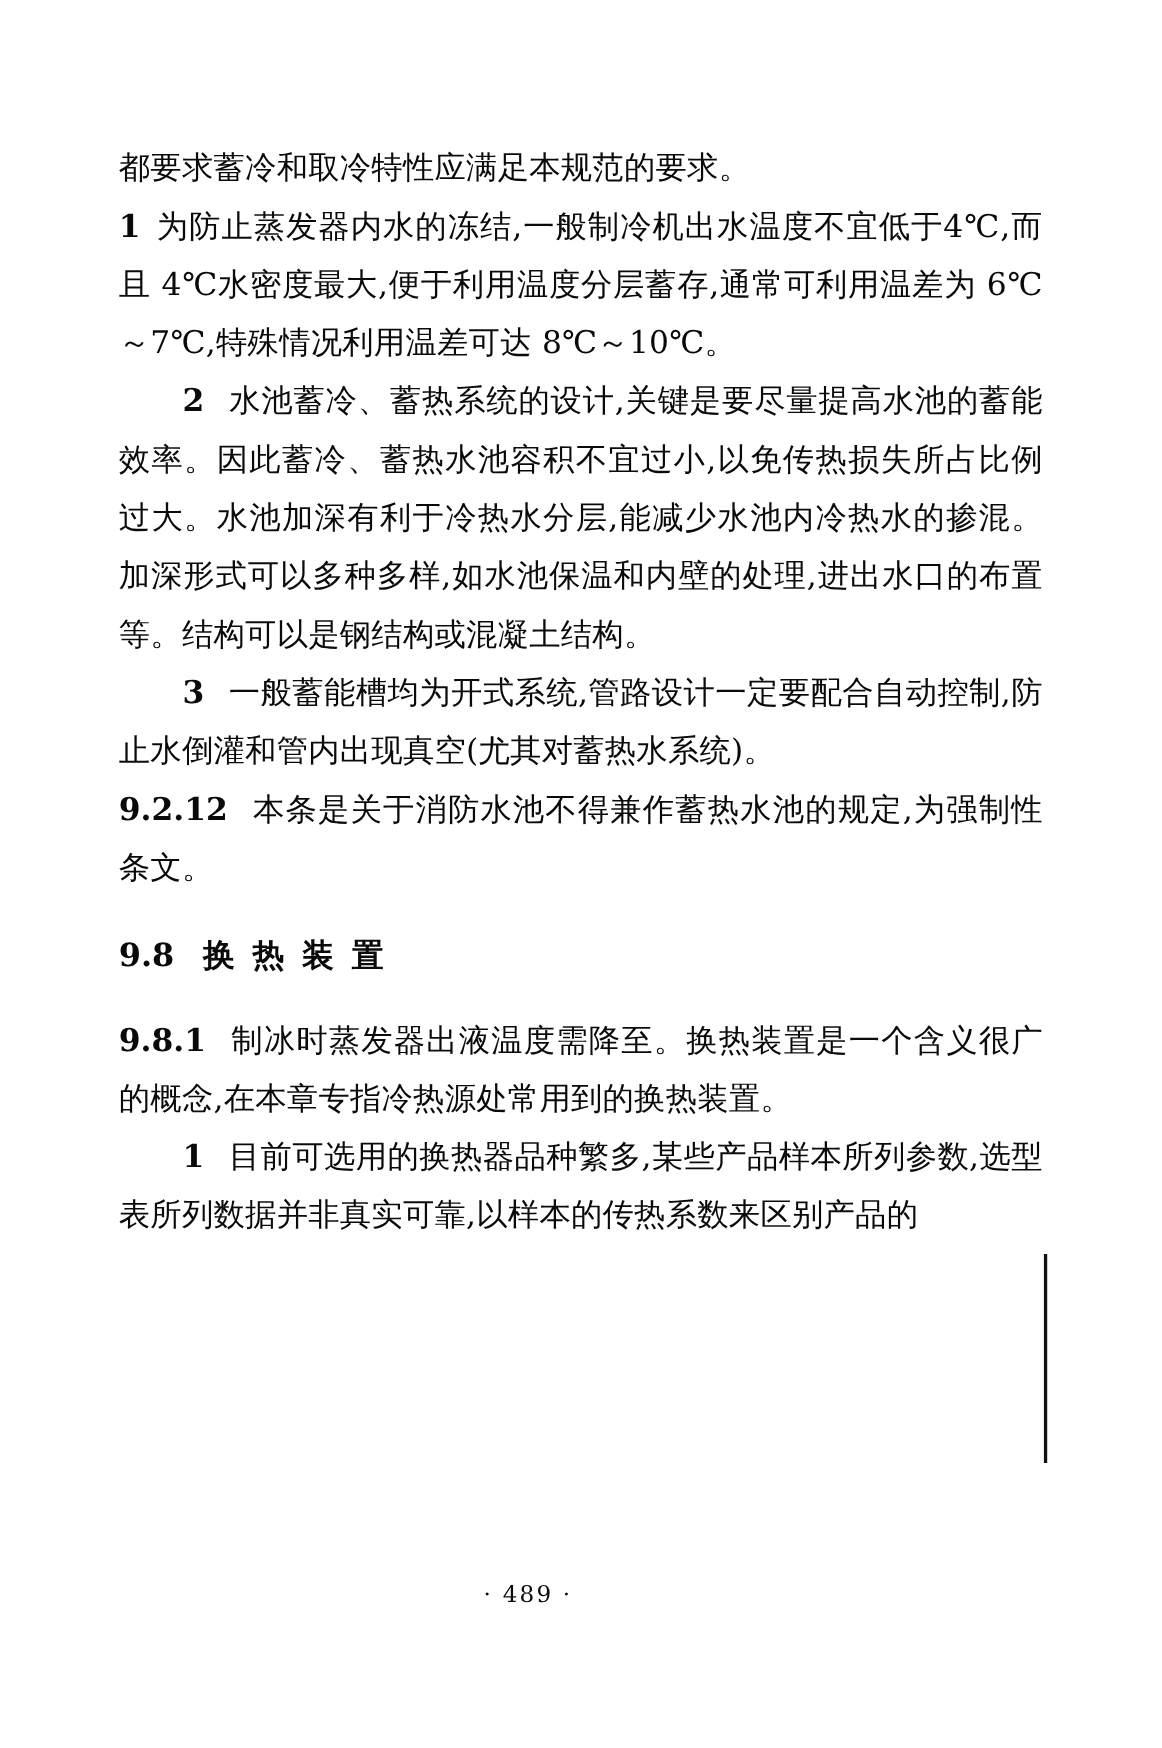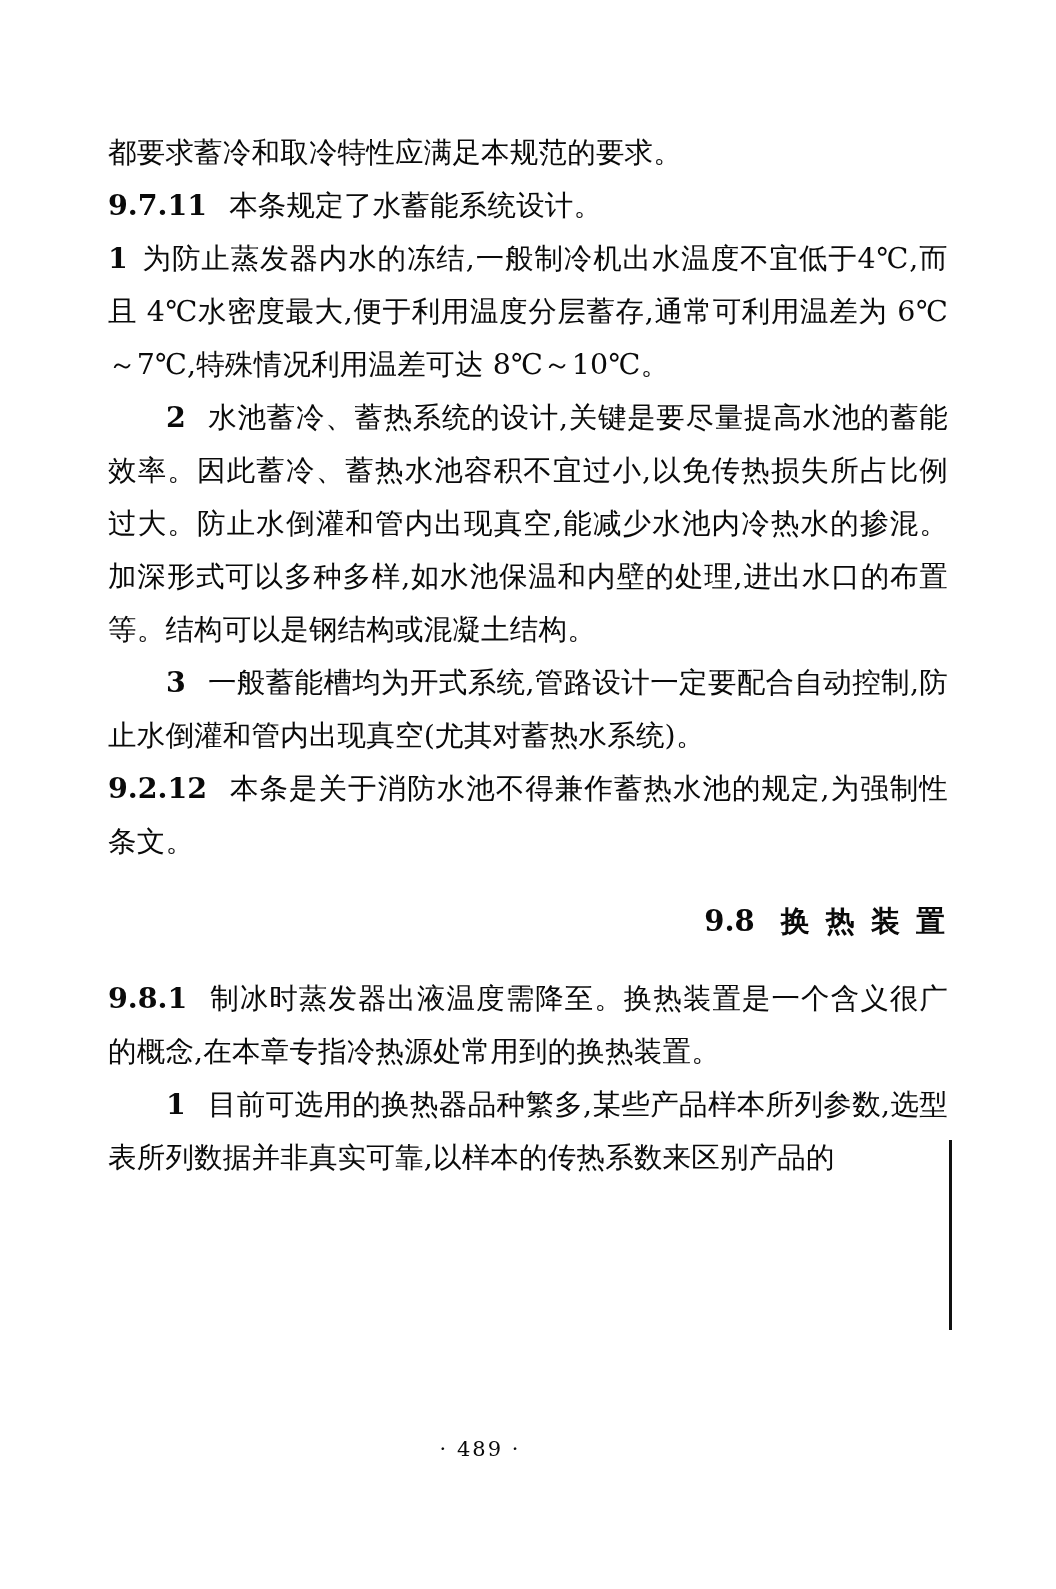--- a/index.html
+++ b/index.html
@@ -41,21 +41,21 @@
     display: inline-block;
     width: 22px;
   }
   .num-gap-sm {
     display: inline-block;
     width: 14px;
   }
   .section-head {
     margin-top: 34px;
     margin-bottom: 30px;
-    text-align: right;
+    text-align: left;
     font-size: 29px;
     font-weight: bold;
     letter-spacing: 3px;
   }
   .section-head .sec-no {
     letter-spacing: 0px;
   }
   .section-head .sec-gap {
     display: inline-block;
     width: 26px;
@@ -84,25 +84,24 @@
 </head>
 <body>
 
 <div class="page">
 
   <div class="content">
 
     <p>都要求蓄冷和取冷特性应满足本规范的要求。</p>
 
 
-    <p class="blk"><span class="num">9.7.11</span><span class="num-gap"></span><span>本条规定了水蓄能系统设计。</span></p>
 
     <p class="blk"><span class="num">1</span><span class="num-gap-sm"></span><span>为防止蒸发器内水的冻结,一般制冷机出水温度不宜低于4℃,而且 4℃水密度最大,便于利用温度分层蓄存,通常可利用温差为 6℃～7℃,特殊情况利用温差可达 8℃～10℃。</span></p>
 
-    <p class="indent"><span class="num">2</span><span class="num-gap"></span><span>水池蓄冷、蓄热系统的设计,关键是要尽量提高水池的蓄能效率。因此蓄冷、蓄热水池容积不宜过小,以免传热损失所占比例过大。防止水倒灌和管内出现真空,能减少水池内冷热水的掺混。加深形式可以多种多样,如水池保温和内壁的处理,进出水口的布置等。结构可以是钢结构或混凝土结构。</span></p>
+    <p class="indent"><span class="num">2</span><span class="num-gap"></span><span>水池蓄冷、蓄热系统的设计,关键是要尽量提高水池的蓄能效率。因此蓄冷、蓄热水池容积不宜过小,以免传热损失所占比例过大。水池加深有利于冷热水分层,能减少水池内冷热水的掺混。加深形式可以多种多样,如水池保温和内壁的处理,进出水口的布置等。结构可以是钢结构或混凝土结构。</span></p>
 
     <p class="indent"><span class="num">3</span><span class="num-gap"></span><span>一般蓄能槽均为开式系统,管路设计一定要配合自动控制,防止水倒灌和管内出现真空(尤其对蓄热水系统)。</span></p>
 
     <p class="blk"><span class="num">9.2.12</span><span class="num-gap"></span><span>本条是关于消防水池不得兼作蓄热水池的规定,为强制性条文。</span></p>
 
 
     <div class="section-head"><span class="sec-no">9.8</span><span class="sec-gap"></span><span>换 热 装 置</span></div>
 
     <p class="blk"><span class="num">9.8.1</span><span class="num-gap"></span><span>制冰时蒸发器出液温度需降至。换热装置是一个含义很广的概念,在本章专指冷热源处常用到的换热装置。</span></p>
 

